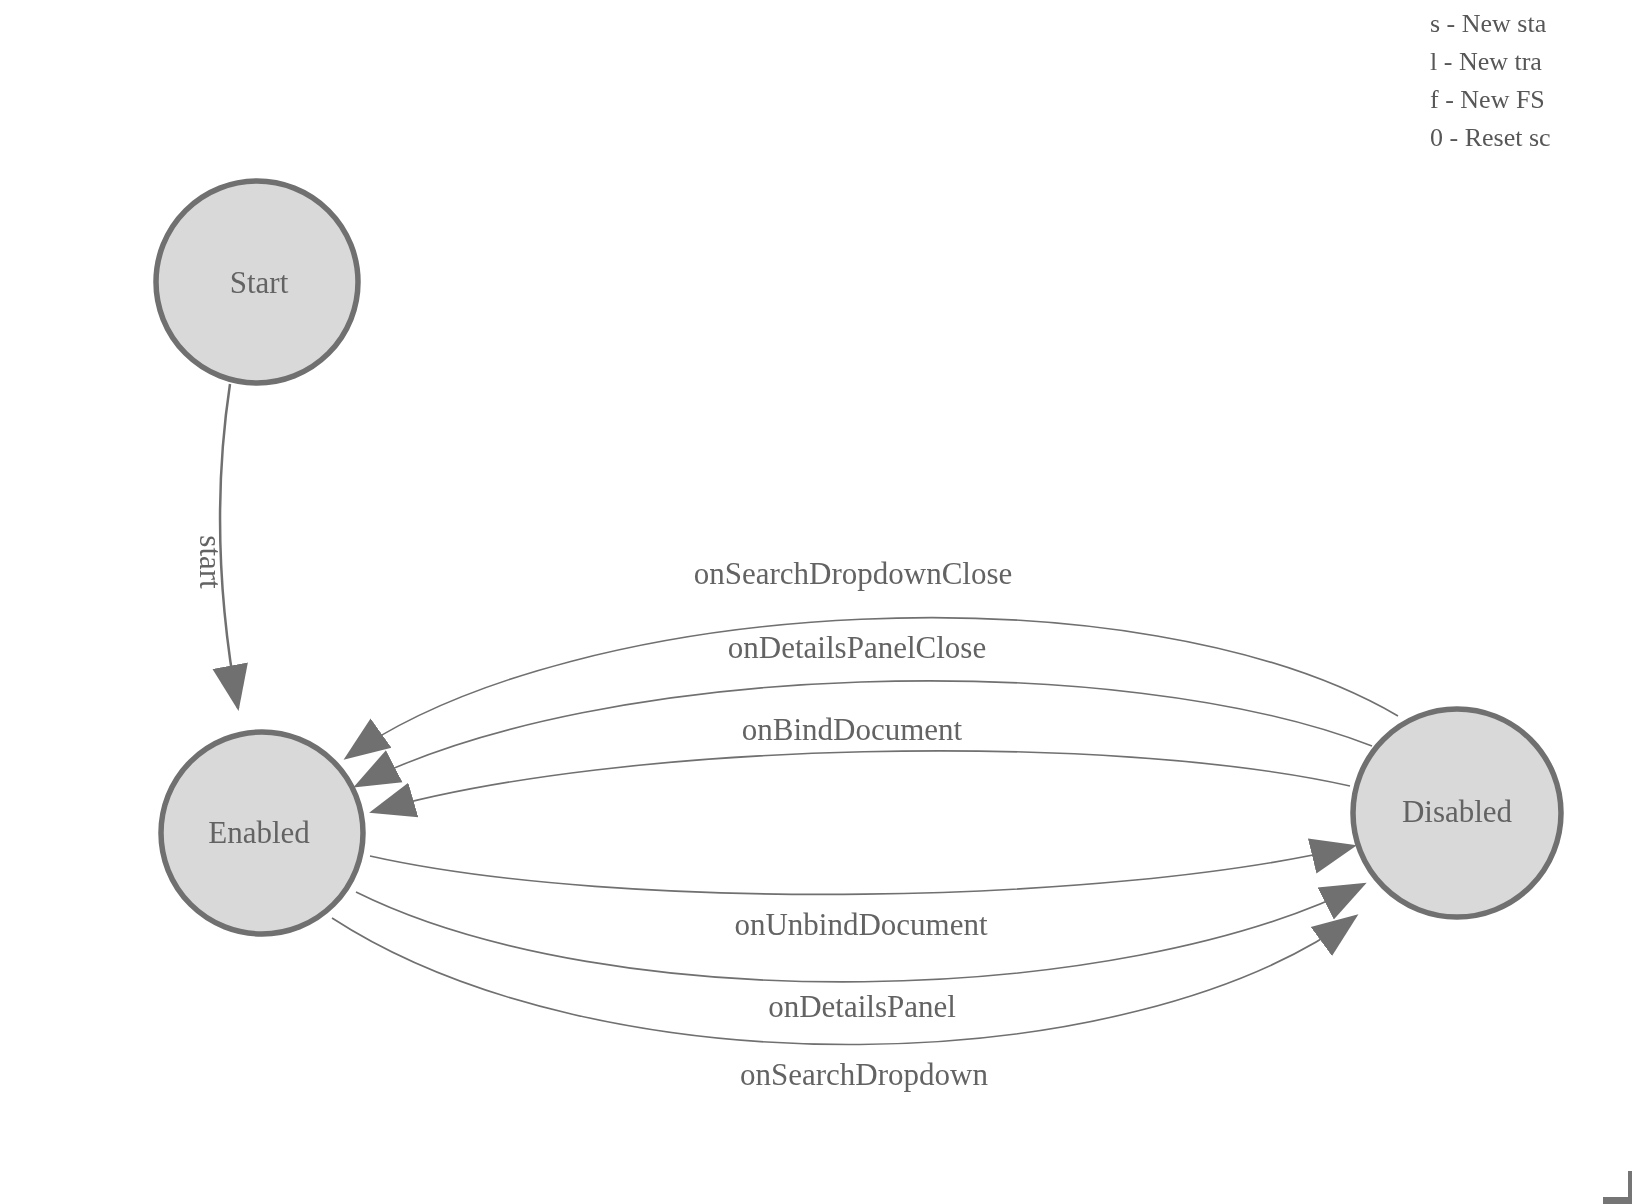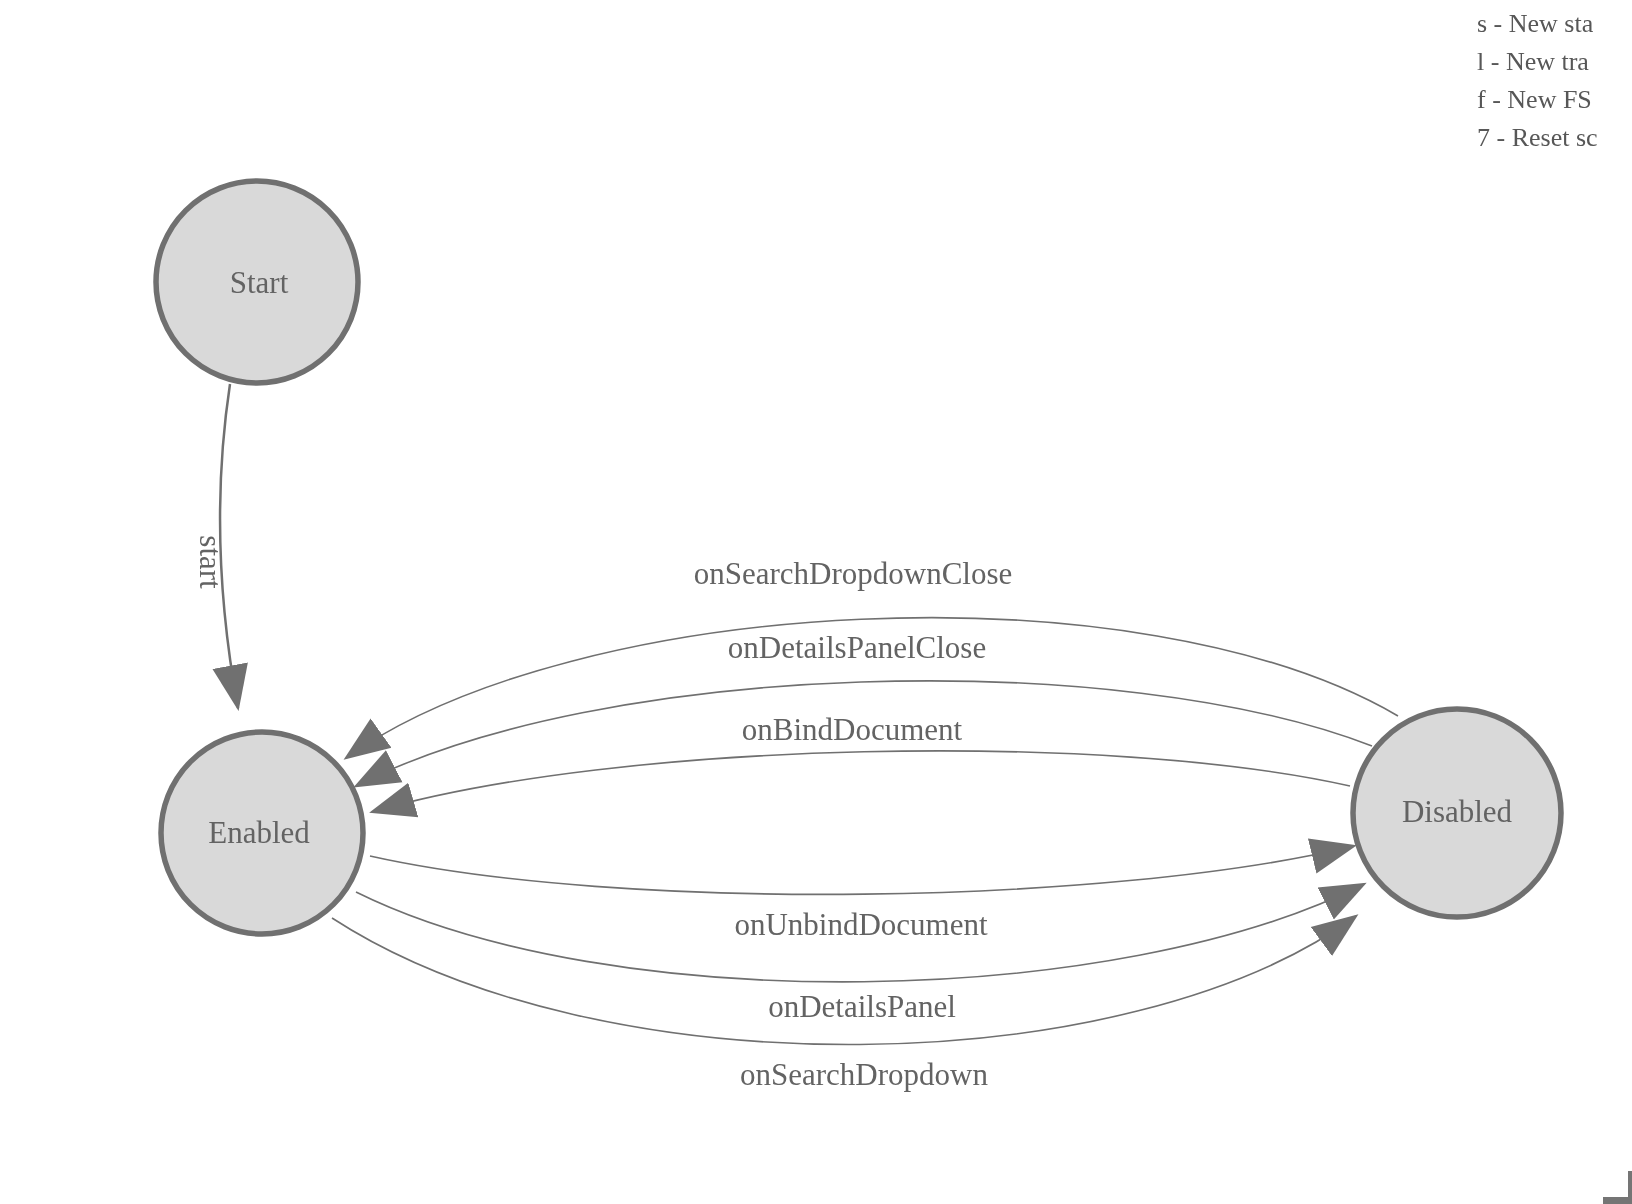--- a/index.html
+++ b/index.html
@@ -42,21 +42,21 @@
     stroke-width: 2.5;
   }
   .edge-label {
     fill: #636363;
     font-size: 31px;
     font-family: "Liberation Serif", "DejaVu Serif", serif;
     text-anchor: middle;
   }
   .legend {
     position: absolute;
-    left: 1477px;
+    left: 1430px;
     top: 5px;
     font-size: 26px;
     line-height: 38px;
     color: #575757;
     white-space: nowrap;
   }
   .legend div {
     white-space: nowrap;
   }
 </style>
@@ -125,16 +125,16 @@
     <g>
       <rect x="1628" y="1171" width="4" height="33" fill="#757575"></rect>
       <rect x="1603" y="1197" width="29" height="7" fill="#757575"></rect>
     </g>
   </svg>
 
   <div class="legend">
     <div>s - New sta</div>
     <div>l - New tra</div>
     <div>f - New FS</div>
-    <div>7 - Reset sc</div>
+    <div>0 - Reset sc</div>
   </div>
 
 </div>
 
 </body></html>

